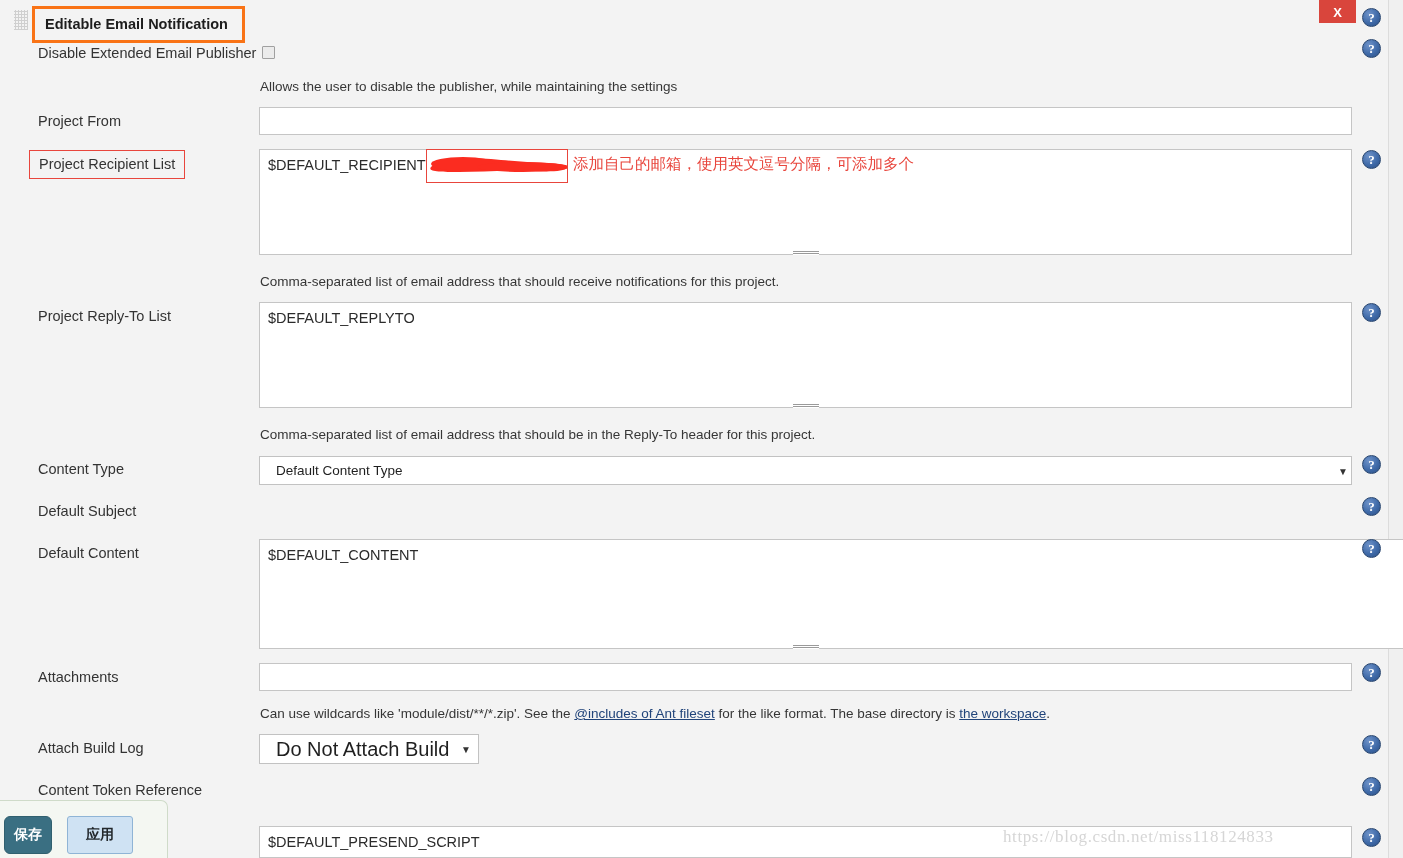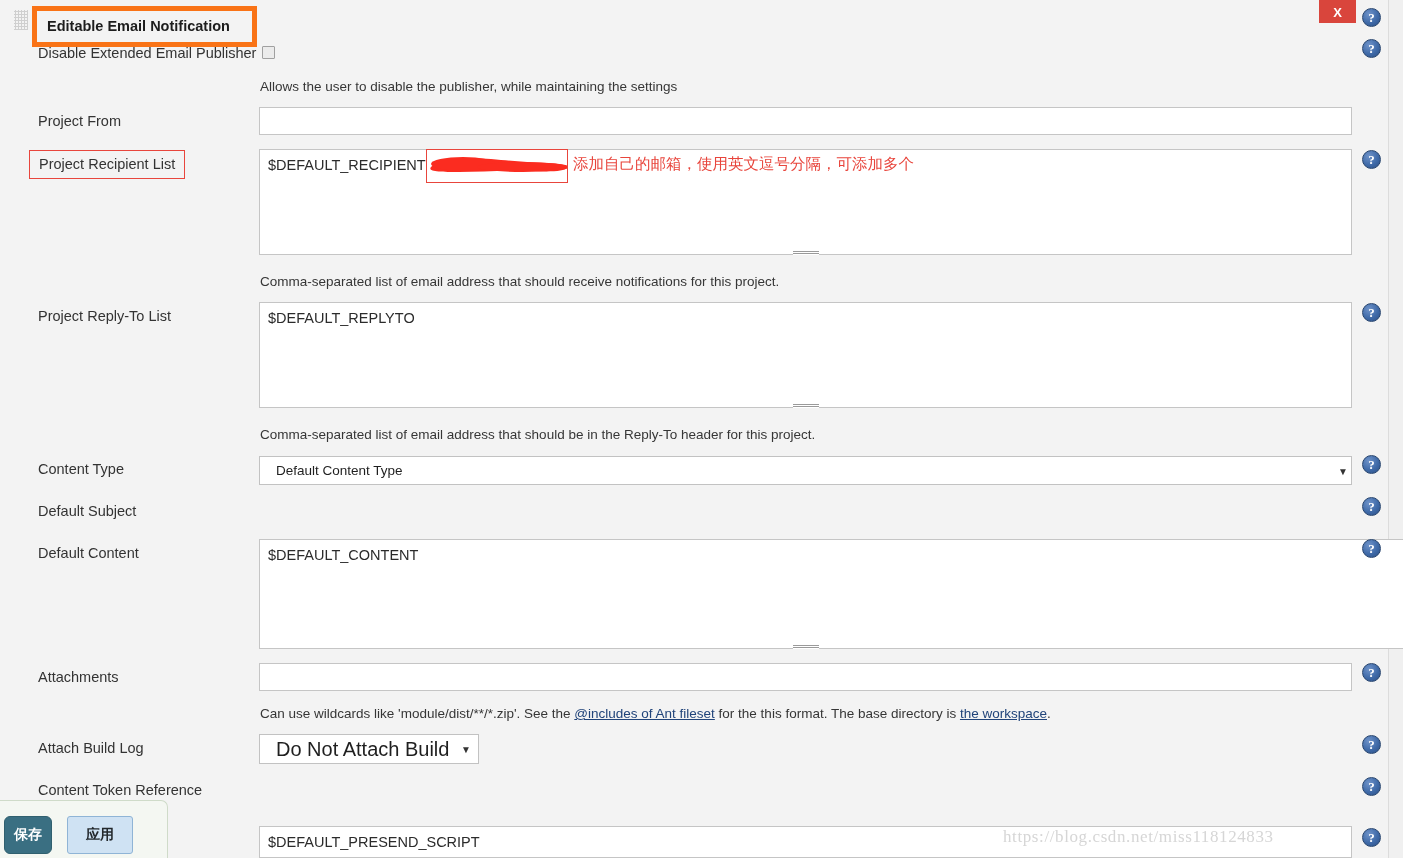--- a/index.html
+++ b/index.html
@@ -77,25 +77,25 @@
       radial-gradient(#c9c9c9 1px, transparent 1.1px);
     background-size: 3px 3px;
     background-position: 0 0;
     opacity: 0.85;
   }
 
   
   .section-title {
     position: absolute;
     left: 32px; top: 6px;
-    padding: 7px 22px 8px 10px;
+    padding: 7px 14px 8px 10px;
     font-size: 14.5px;
     font-weight: bold;
     color: #1d1d1d;
-    border: 5px solid #f97316;
+    border: 3px solid #f97316;
     background: transparent;
     white-space: nowrap;
   }
 
   
   .lbl {
     position: absolute;
     left: 38px;
     font-size: 14.5px;
     color: #333333;
@@ -336,21 +336,21 @@
 
   <div class="lbl" style="top:545px;">Default Content</div>
   <textarea class="tarea" style="top: 539px; width: 1286px; height: 110px;">$DEFAULT_CONTENT</textarea>
   <div class="grip" style="left:793px; top:644px;"></div>
   <div class="help-icon" style="left:1362px; top:539px;">?</div>
 
   <div class="lbl" style="top:669px;">Attachments</div>
   <input class="tinput" style="top: 663px; width: 1093px;" value="">
   <div class="help-icon" style="left:1362px; top:663px;">?</div>
 
-  <div class="desc" style="top:706px;"><span>Can use wildcards like 'module/dist/**/*.zip'. See the </span><a href="#">@includes of Ant fileset</a><span> for the this format. The base directory is </span><a href="#">the workspace</a><span>.</span></div>
+  <div class="desc" style="top:706px;"><span>Can use wildcards like 'module/dist/**/*.zip'. See the </span><a href="#">@includes of Ant fileset</a><span> for the like format. The base directory is </span><a href="#">the workspace</a><span>.</span></div>
 
   <div class="lbl" style="top:740px;">Attach Build Log</div>
   <select class="sel" style="left:259px; top:734px; width:220px; height:30px; font-size:20px;">
     <option>Do Not Attach Build Log</option>
   </select>
   <span class="sel-arrow" style="left:461px; top:745px;">▼</span>
   <div class="help-icon" style="left:1362px; top:735px;">?</div>
 
   <div class="lbl" style="top:782px;">Content Token Reference</div>
   <div class="help-icon" style="left:1362px; top:777px;">?</div>

